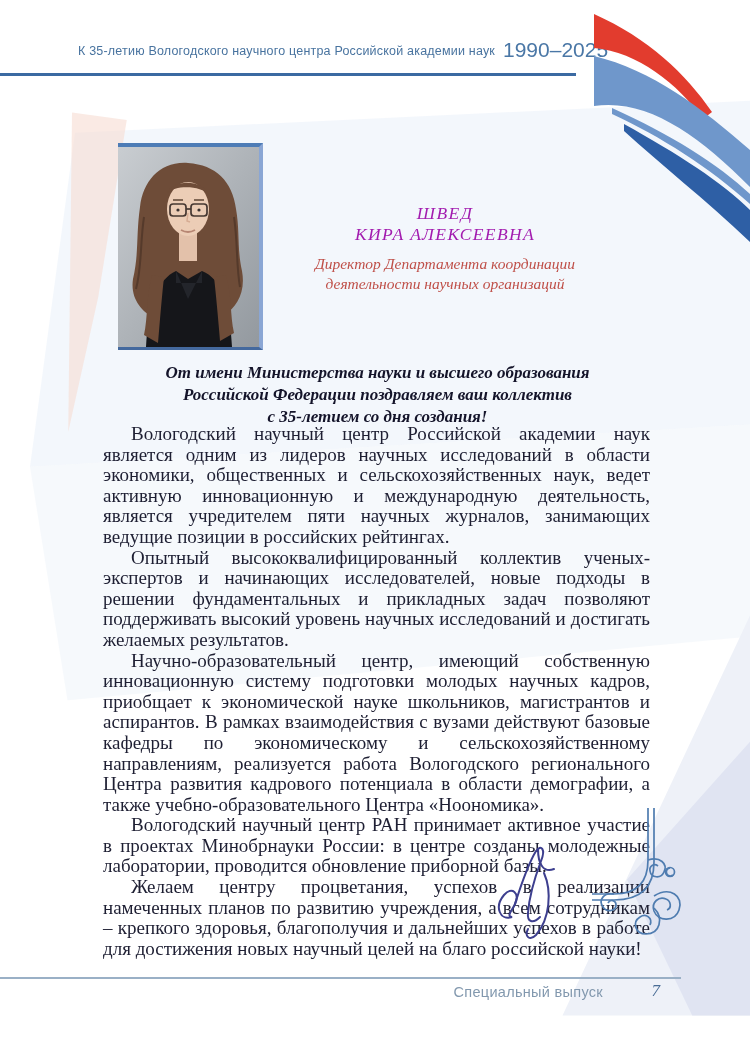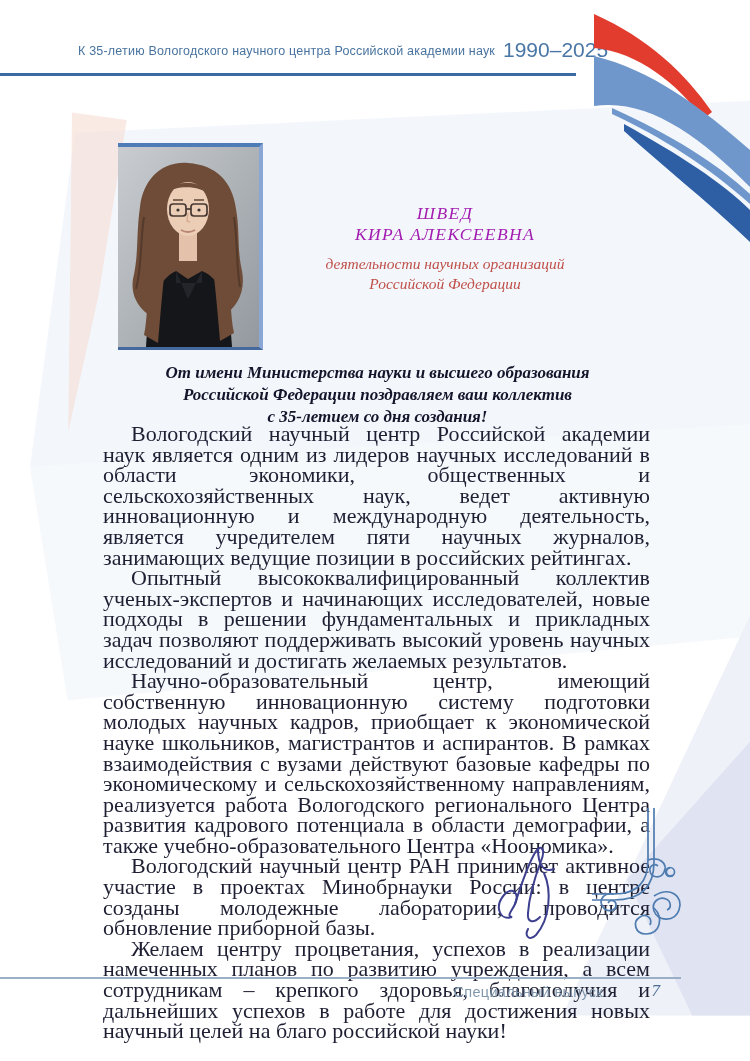--- a/index.html
+++ b/index.html
@@ -31,21 +31,21 @@
   
   .profile{position:absolute;left:265px;top:203px;width:360px;text-align:center;
     color:#a8423e;font-style:italic;}
   .profile-surname,.profile-name{font-size:17.5px;letter-spacing:1.4px;line-height:21px;color:#a21caf;}
   .profile-position{margin-top:9px;font-size:15.5px;line-height:19.5px;color:#bf4f48;}
   
   .intro{position:absolute;left:70px;top:362px;width:615px;text-align:center;
     font-weight:bold;font-style:italic;font-size:17px;line-height:22px;color:#14142a;}
   
   .body-text{position:absolute;left:103px;top:424px;width:547px;
-    font-size:22px;line-height:20.6px;color:#1e1f33;text-align:justify;}
+    font-size:19px;line-height:20.6px;color:#1e1f33;text-align:justify;}
   .body-text p{margin:0;text-indent:28px;}
   
   .signature{position:absolute;left:478px;top:843px;width:105px;height:100px;}
   .flourish{position:absolute;left:592px;top:808px;width:106px;height:144px;}
   
   .footer-rule{position:absolute;left:0;top:977px;width:681px;height:2px;background:#9ab0c6;}
   .footer-issue{position:absolute;right:147px;top:984px;
     font-family:"Liberation Sans",sans-serif;font-size:14.5px;color:#8298ae;letter-spacing:.3px;}
   .footer-page{position:absolute;right:90px;top:981px;
     font-style:italic;font-size:17px;color:#4a6d96;}
@@ -98,22 +98,22 @@
       <path d="M58,124 L70,152 L84,124 L84,136 L58,136 Z" fill="#23252b"></path>
       <path d="M34,128 C28,150 30,170 26,188 L40,196 C42,172 44,148 46,130 Z" fill="#6e4c38"></path>
       <path d="M108,128 C114,150 112,168 116,186 L102,194 C100,170 98,148 96,130 Z" fill="#6e4c38"></path>
     </svg>
   </div>
 
   <div class="profile">
     <div class="profile-surname">ШВЕД</div>
     <div class="profile-name">КИРА АЛЕКСЕЕВНА</div>
     <div class="profile-position">
+      <div>Директор Департамента координации</div>
       <div>деятельности научных организаций</div>
-      <div>Российской Федерации</div>
     </div>
   </div>
 
   <div class="intro">
     <div>От имени Министерства науки и высшего образования</div>
     <div>Российской Федерации поздравляем ваш коллектив</div>
     <div>с 35-летием со дня создания!</div>
   </div>
 
   <div class="body-text">

